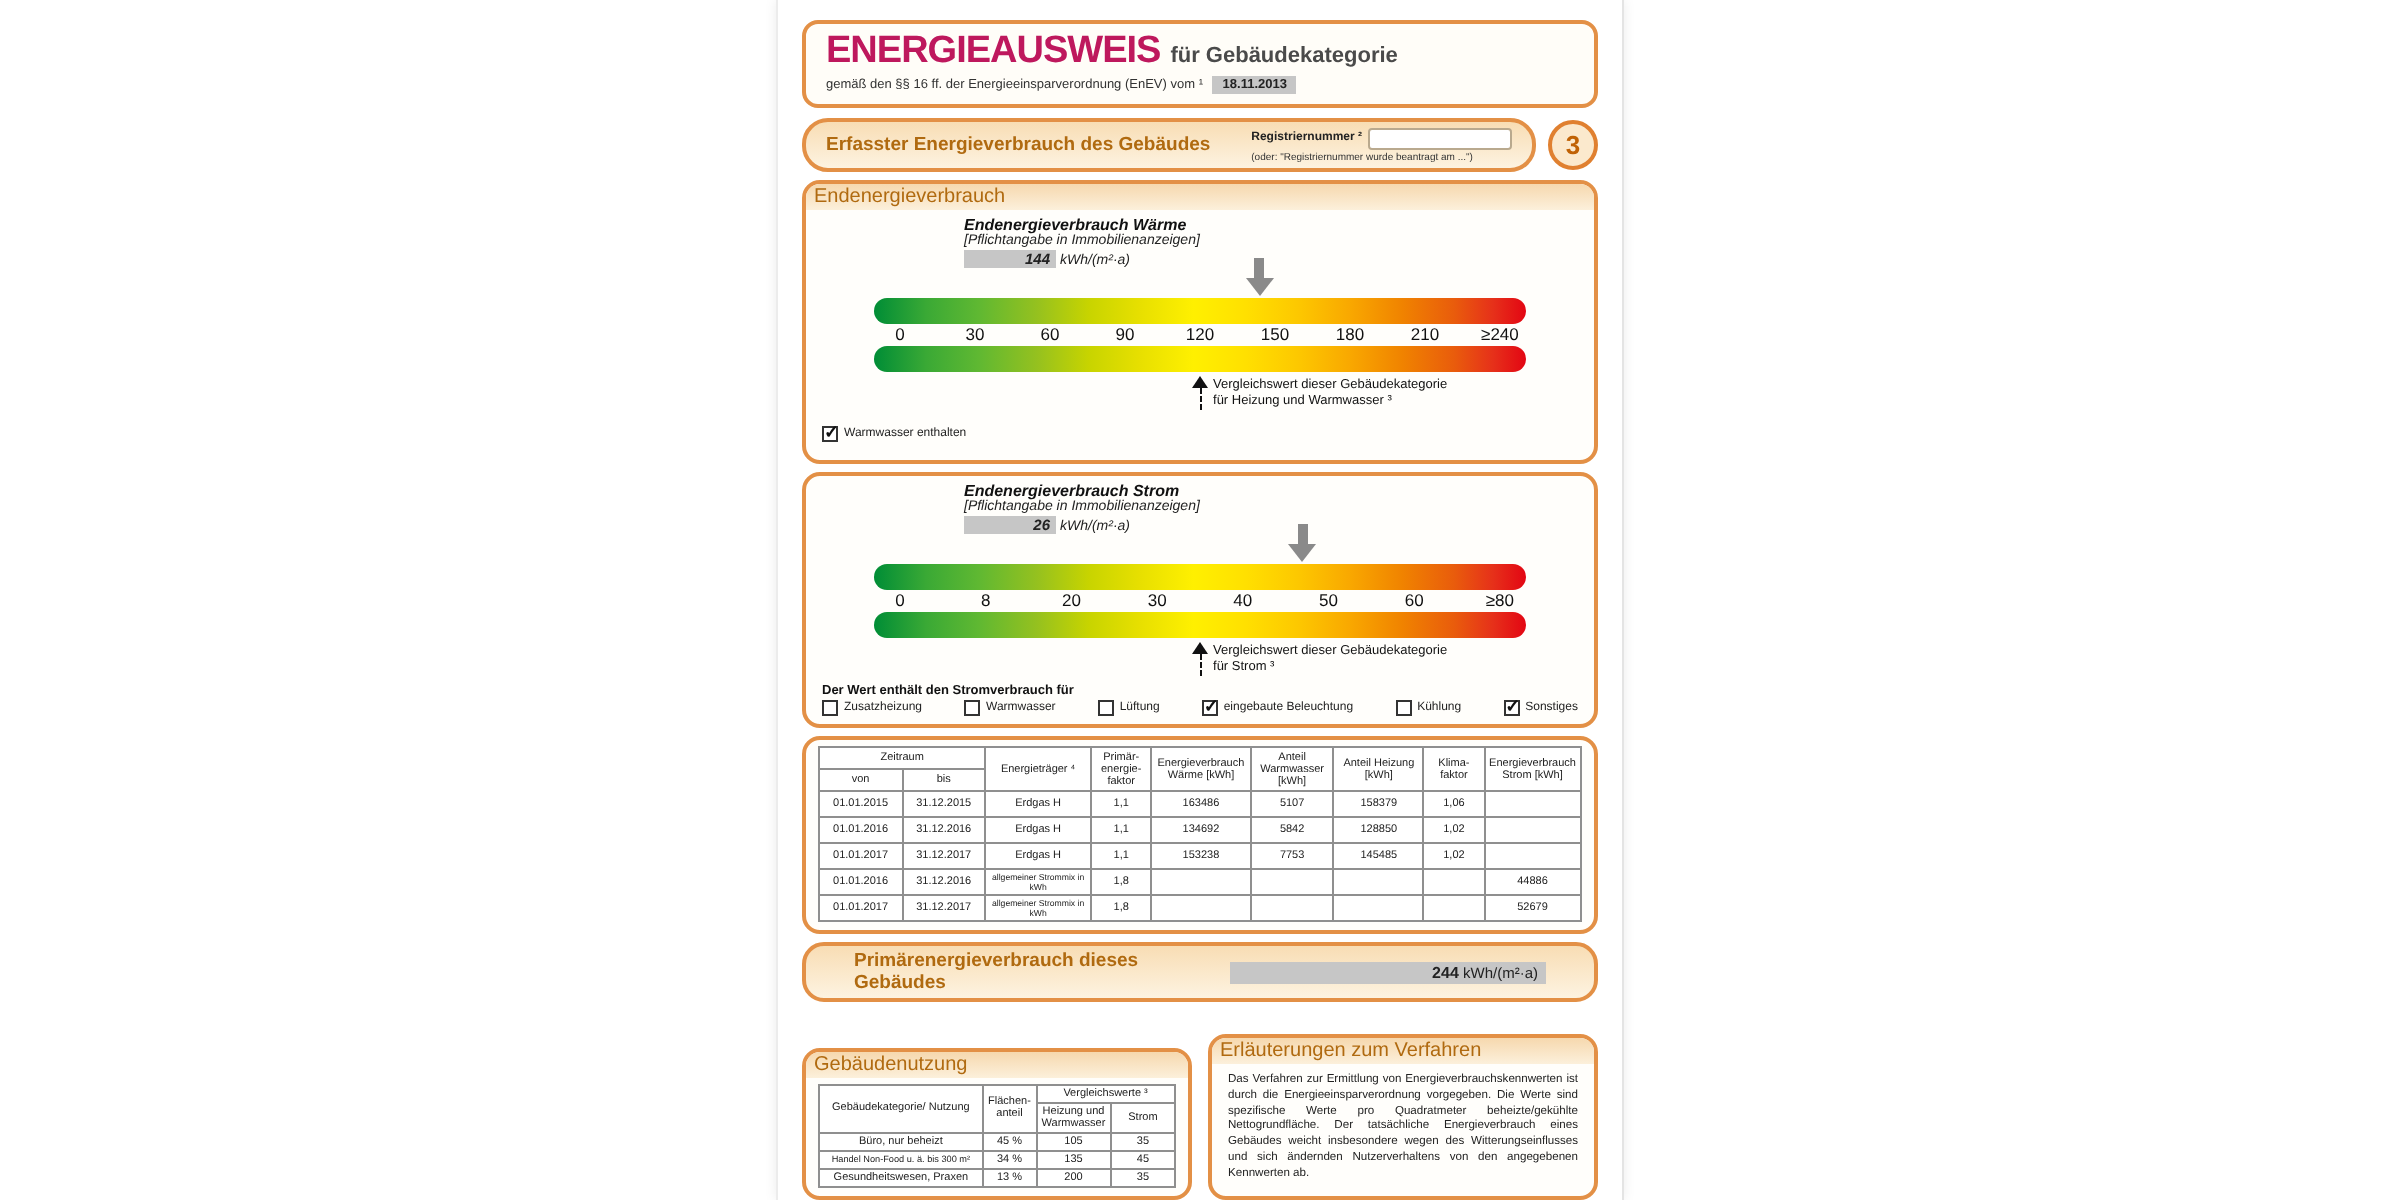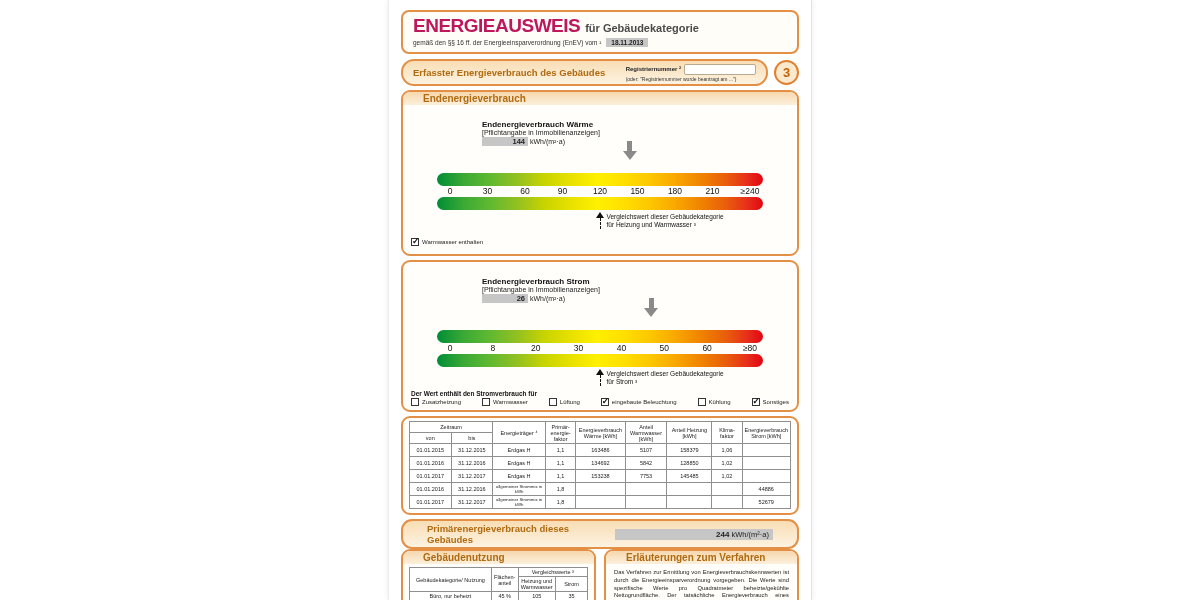--- a/index.html
+++ b/index.html
@@ -25,25 +25,25 @@
   .reg { text-align:left; }
   .reg-top { display:flex; align-items:center; gap:3px; }
   .reg-label { font-size:6px; font-weight:bold; color:#222; }
   .reg-input { display:inline-block; width:72px; height:11px; background:#fff; border:1px solid #b9a98e; border-radius:2px; }
   .reg-hint { font-size:5px; color:#333; margin-top:1px; }
   .page-circle { width:25px; height:25px; border:2px solid #e08030; border-radius:50%; background:#fbe9cd;
                  color:#c06205; font-weight:bold; font-size:13px; display:flex; align-items:center; justify-content:center; flex:0 0 auto; }
 
   
   .panel { border:2px solid #e39046; border-radius:9px; background:#fffefb; margin-top:4px; overflow:hidden; }
-  .panel-head { background:linear-gradient(#f6d8ae,#fcf0db); padding:1px 20px; font-size:10px; font-weight:bold; color:#b06a10; }
+  .panel-head { background:linear-gradient(#f6d8ae,#fcf0db); padding:1px 4px; font-size:10px; font-weight:normal; color:#b06a10; }
   .panel-body { padding:3px 6px 4px 6px; }
 
   
-  .scale-header { position:relative; margin:12px 28px; height:41px; }
+  .scale-header { position:relative; margin:0 28px; height:41px;font-style:italic; }
   .sh-text { position:absolute; left:45px; top:0; }
   .sh-title { font-size:8px; font-weight:bold; color:#111; }
   .sh-sub { font-size:7px; color:#222; }
   .sh-value { font-size:7px; margin-top:1px; }
   .grey-box { display:inline-block; background:#c6c6c6; min-width:46px; text-align:right; padding:0 3px; font-weight:bold; font-size:7.5px; }
   .unit { margin-left:2px; font-size:7px; }
   .value-arrow { position:absolute; bottom:1px; transform:translateX(-50%); }
   .va-shaft { width:5px; height:10px; background:#8a8a8a; margin:0 auto; }
   .va-head { width:0; height:0; border-left:7px solid transparent; border-right:7px solid transparent; border-top:9px solid #8a8a8a; margin:0 auto; }
 
@@ -74,21 +74,21 @@
   .vb-table th { height:11px; }
 
   
   .primary-pill { border:2px solid #e39046; border-radius:11px; background:linear-gradient(#f8ddb4,#fdf3e1);
                   margin-top:4px; padding:2px 24px; display:flex; align-items:center; justify-content:space-between; min-height:20px; }
   .primary-title { font-size:9.5px; font-weight:bold; color:#b06a10; }
   .primary-box { background:#c6c6c6; width:160px; text-align:right; padding:1px 4px; font-size:7.5px; color:#222; }
   .primary-box b { font-size:8px; }
 
   
-  .bottom-grid { display:flex; gap:8px; margin-top:0; align-items:flex-start; }
+  .bottom-grid { display:flex; gap:8px; margin-top:16px; align-items:flex-end; }
   .bottom-grid .panel { flex:1; margin-top:0; }
   .expl-text { font-size:5.8px; line-height:1.35; color:#222; text-align:justify; padding:2px 2px; }
 
   
   .footnotes { margin-top:3px; font-size:5.3px; line-height:1.4; color:#5c5344; }
   .fn { margin-right:14px; }
 </style>
 </head>
 <body>
 

